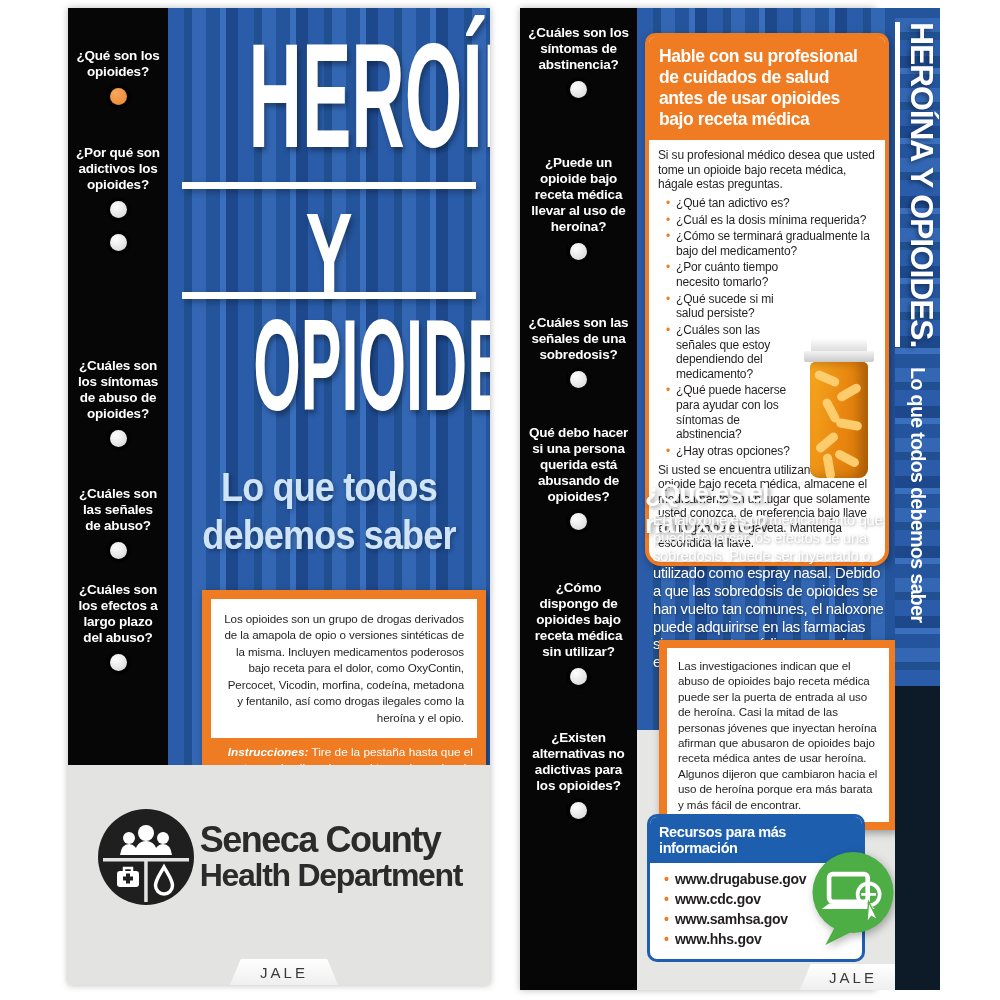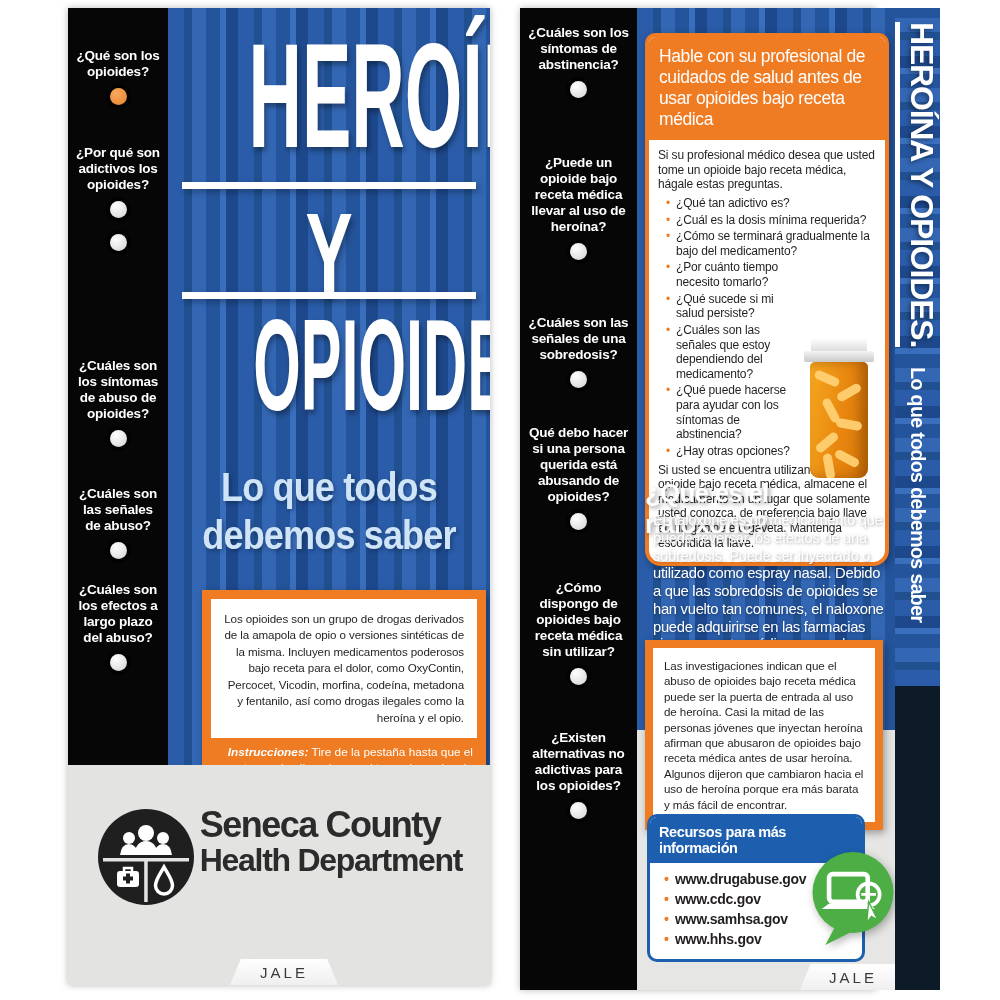--- a/index.html
+++ b/index.html
@@ -25,54 +25,54 @@
   .bar{position:absolute;left:14px;right:14px;height:7px;background:#fff;box-shadow:3px 3px 6px rgba(0,0,0,.3);}
   .bar1{top:174px;} .bar2{top:284px;}
   .subtitle{position:absolute;top:455px;width:100%;text-align:center;color:#cfe4f7;font-weight:bold;
             font-size:41px;line-height:1.18;letter-spacing:-1px;transform:scaleX(.88);
             text-shadow:2px 2px 5px rgba(0,0,0,.3);}
   .def-box{position:absolute;left:34px;top:582px;width:284px;background:#ef7b22;padding:9px 9px 6px;box-sizing:border-box;box-shadow:2px 3px 8px rgba(0,0,0,.35);text-align:right;}
   .def-inner{background:#fff;padding:12px 13px;font-size:11.6px;line-height:1.42;letter-spacing:-.1px;}
   .instructions{color:#fff;font-size:11.8px;line-height:1.3;padding:7px 4px 2px;}
   .instructions b{font-style:italic;}
   .lp-bottom{position:absolute;left:0;top:757px;width:422px;height:220px;background:#e3e4e2;}
-  .logo-row{display:flex;justify-content:center;gap:4px;margin-top:42px;}
+  .logo-row{display:flex;justify-content:center;align-items:center;gap:4px;margin-top:42px;}
   .logo-text{color:#2b2b2b;line-height:1.02;}
   .logo-l1{font-size:36px;font-weight:bold;letter-spacing:-1.5px;}
   .logo-l2{font-size:32px;font-weight:bold;letter-spacing:-1.3px;}
   .tab{position:absolute;bottom:0;height:26px;background:linear-gradient(#ffffff,#efefef);
        clip-path:polygon(10% 0,90% 0,100% 100%,0 100%);display:flex;align-items:center;justify-content:center;
        font-size:15px;letter-spacing:3px;color:#3a3a3a;}
   .lp-tab{left:162px;width:108px;}
   
   #right-panel{left:520px;width:356px;height:982px;background:#15803d;}
   .rp-sidebar{position:absolute;left:0;top:0;width:117px;height:982px;background:#060606;}
   .rp-main{position:absolute;left:117px;top:0;width:258px;height:982px;}
   .rp-blue{position:absolute;left:0;top:0;width:258px;height:722px;}
   .rp-gray{position:absolute;left:0;top:722px;width:258px;height:260px;background:#e6e7e5;}
   .content-box{position:absolute;left:8px;top:25px;width:236px;border:4px solid #ef7b22;border-radius:10px 10px 16px 16px;
                background:#fff;overflow:hidden;box-shadow:2px 3px 8px rgba(0,0,0,.35);}
-  .cb-header{background:#ef7b22;color:#fff;font-weight:normal;font-size:17.5px;line-height:1.2;
+  .cb-header{background:#ef7b22;color:#fff;font-weight:bold;font-size:17.5px;line-height:1.2;
              letter-spacing:-.4px;padding:9px 10px 10px;}
   .cb-body{position:relative;padding:8px 9px 12px;font-size:12px;line-height:1.22;letter-spacing:-.15px;}
   .q-list{list-style:none;margin:4px 0 4px;padding:0 0 0 8px;}
   .q-list li{position:relative;padding-left:10px;margin:2px 0;}
   .q-list li::before{content:"•";position:absolute;left:0;color:#ef7b22;}
   .q-list li.narrow{margin-right:86px;}
   .bottle{position:absolute;right:5px;top:198px;width:82px;height:146px;}
   .cap{width:56px;height:15px;margin:0 auto;background:linear-gradient(#ffffff,#d8d8d8);border-radius:3px;}
   .cap-lip{width:70px;height:11px;margin:-2px auto 0;background:linear-gradient(#f4f4f4,#c9c9c9);border-radius:2px;}
   .jar{position:relative;width:58px;height:116px;margin:0 auto;border-radius:5px 5px 9px 9px;overflow:hidden;
        background:linear-gradient(100deg,#f6a81f,#e8860f 55%,#d7790a);box-shadow:inset -8px 0 12px rgba(110,55,0,.45);}
   .pill{position:absolute;width:26px;height:9px;border-radius:6px;background:#ffd072;opacity:.95;}
   .nalox-h{position:absolute;left:8px;top:470px;color:#fff;font-weight:bold;font-size:26px;letter-spacing:-.8px;
            text-shadow:2px 2px 5px rgba(0,0,0,.4);}
   .nalox-p{position:absolute;left:16px;top:504px;width:232px;color:#fff;font-size:14.8px;line-height:1.2;
            letter-spacing:-.3px;text-shadow:1px 1px 3px rgba(0,0,0,.35);}
-  .research-box{position:absolute;left:8px;top:632px;width:238px;box-sizing:border-box;background:#ef7b22;
+  .research-box{position:absolute;left:22px;top:632px;width:238px;box-sizing:border-box;background:#ef7b22;
                 padding:8px;box-shadow:2px 3px 8px rgba(0,0,0,.35);}
   .research-inner{background:#fff;padding:10px 11px;font-size:11.6px;line-height:1.33;letter-spacing:-.1px;}
   .res-box{position:absolute;left:10px;top:806px;width:212px;border:3px solid #1d5fae;border-radius:10px;background:#fff;overflow:hidden;}
   .res-header{background:#1d5fae;color:#fff;font-weight:bold;font-size:14.5px;letter-spacing:-.4px;padding:7px 9px;}
   .res-list{list-style:none;margin:8px 0 12px;padding:0 0 0 14px;font-size:14px;font-weight:bold;letter-spacing:-.3px;}
   .res-list li{position:relative;padding-left:11px;margin:4px 0;}
   .res-list li::before{content:"•";position:absolute;left:0;color:#ef7b22;}
   .green-icon{position:absolute;left:170px;top:842px;width:92px;height:98px;filter:drop-shadow(2px 3px 4px rgba(0,0,0,.3));}
   .rp-tab{left:163px;width:106px;}
   .rp-spine{position:absolute;left:375px;top:0;width:45px;height:982px;background:#0d1b28;overflow:hidden;}

